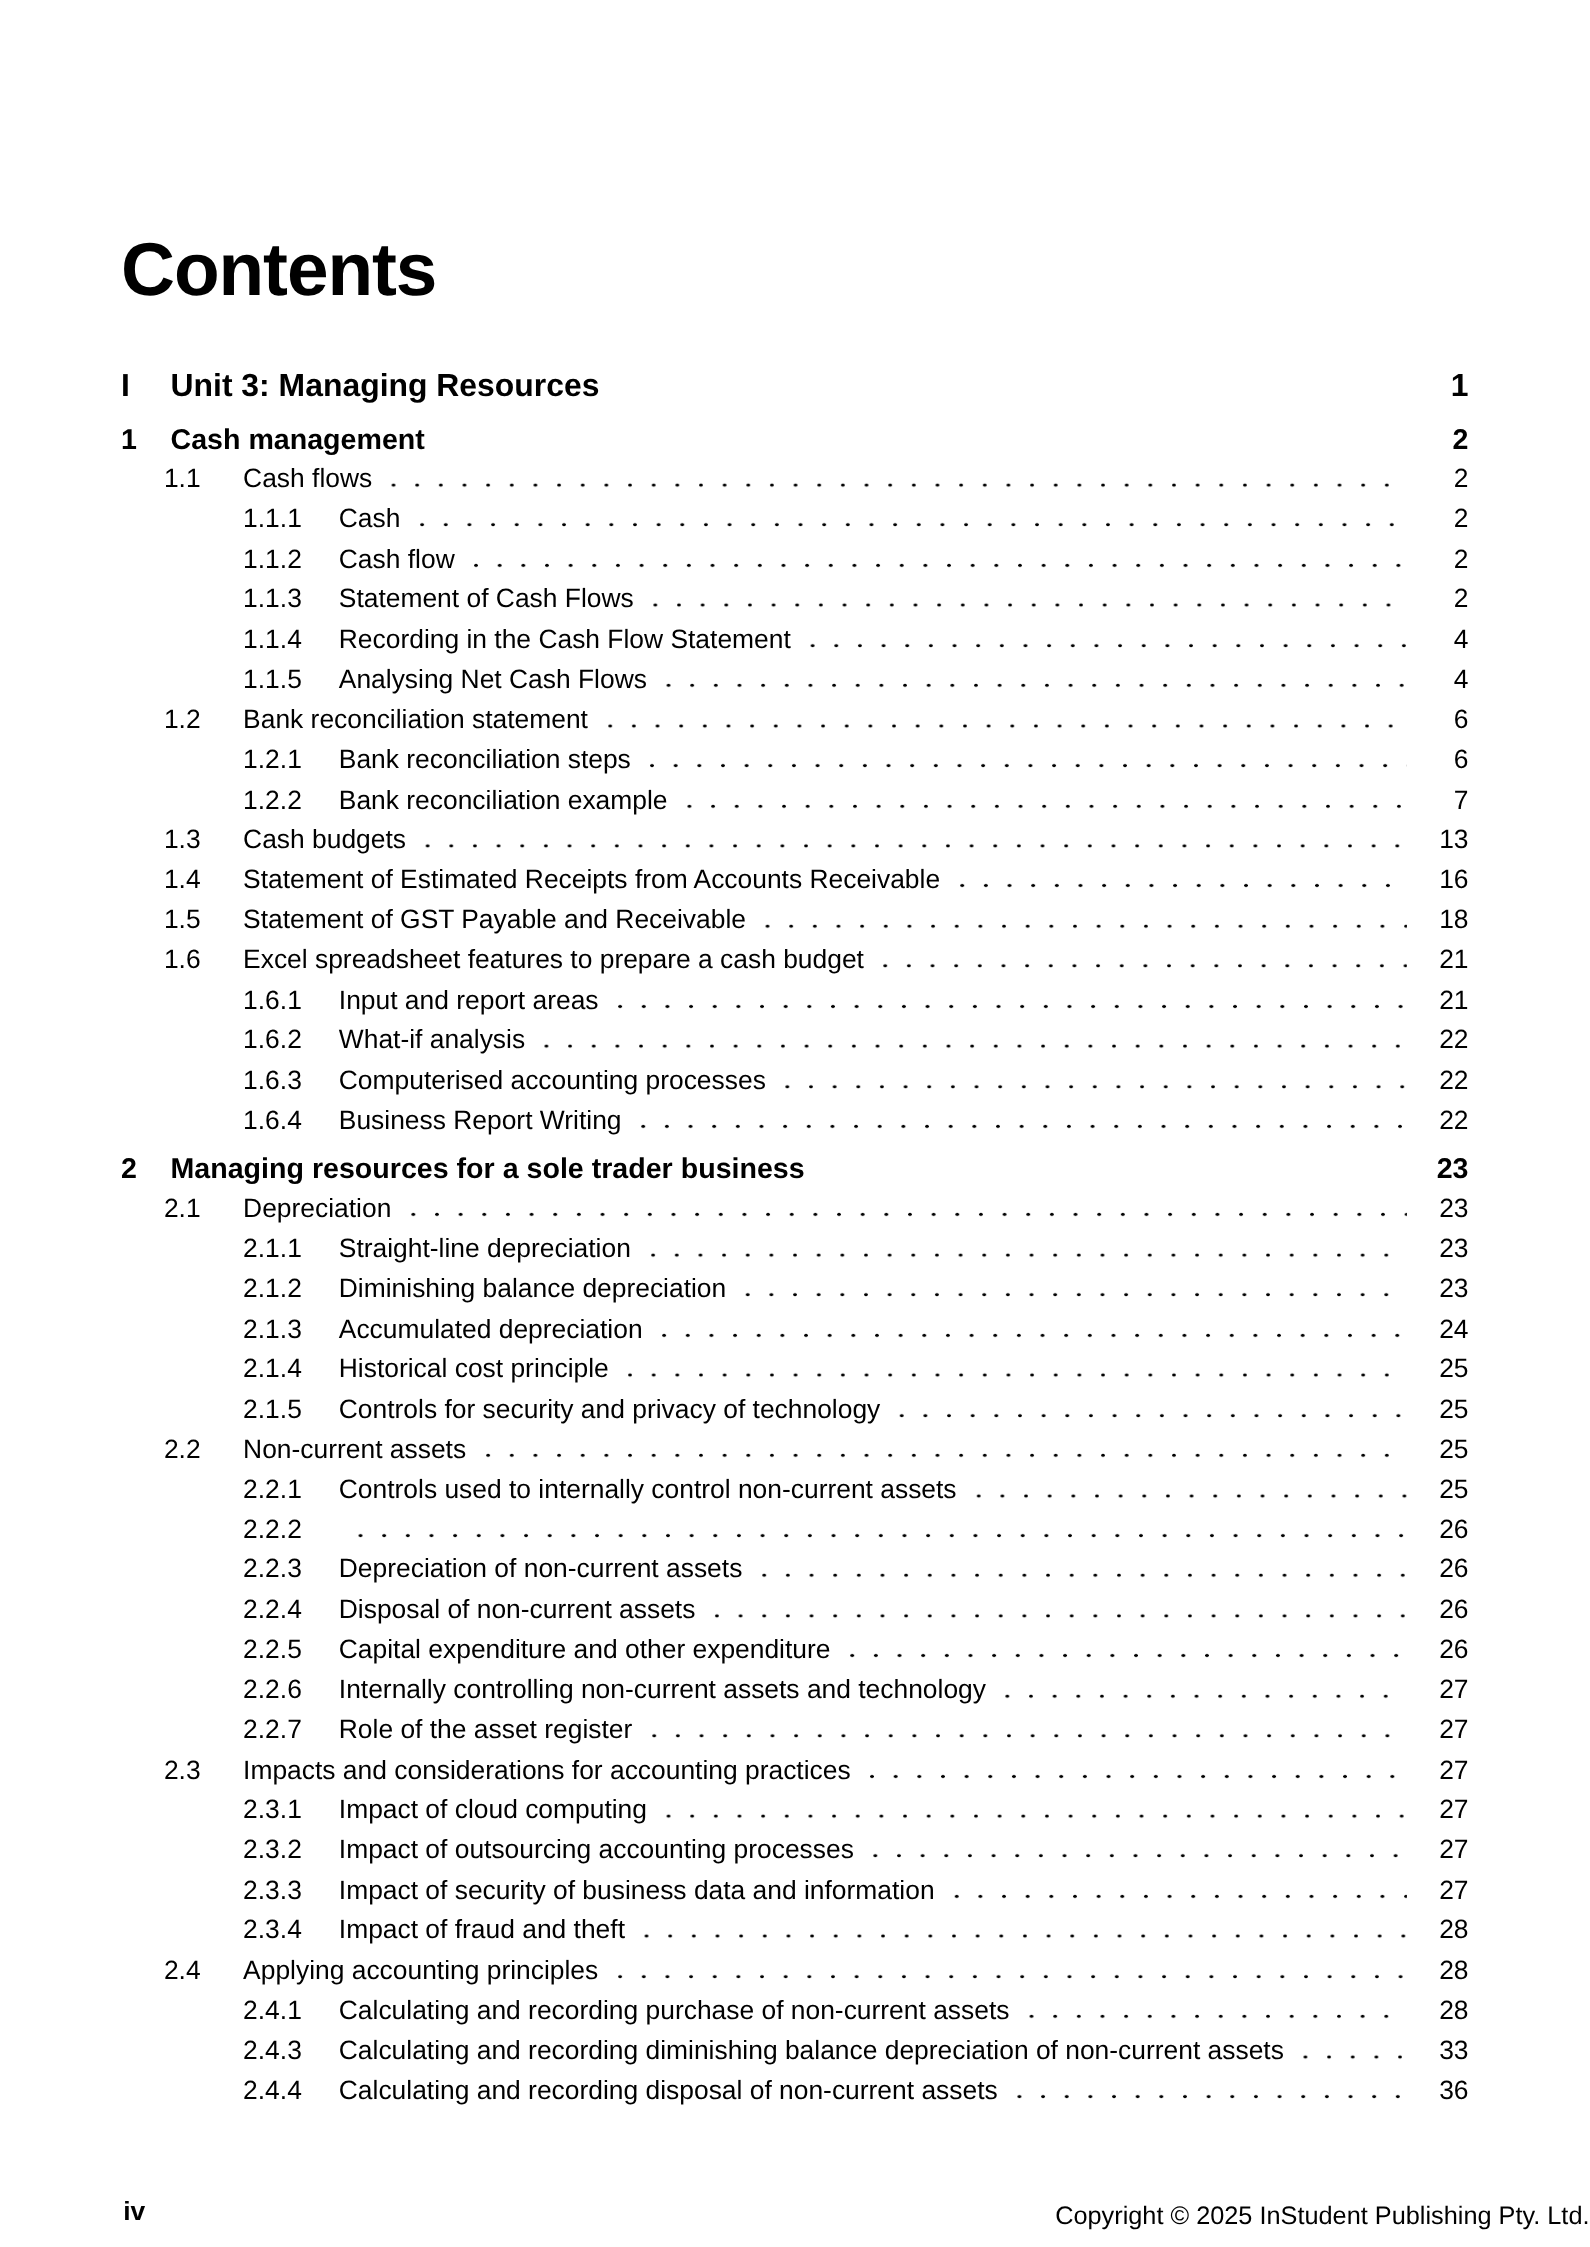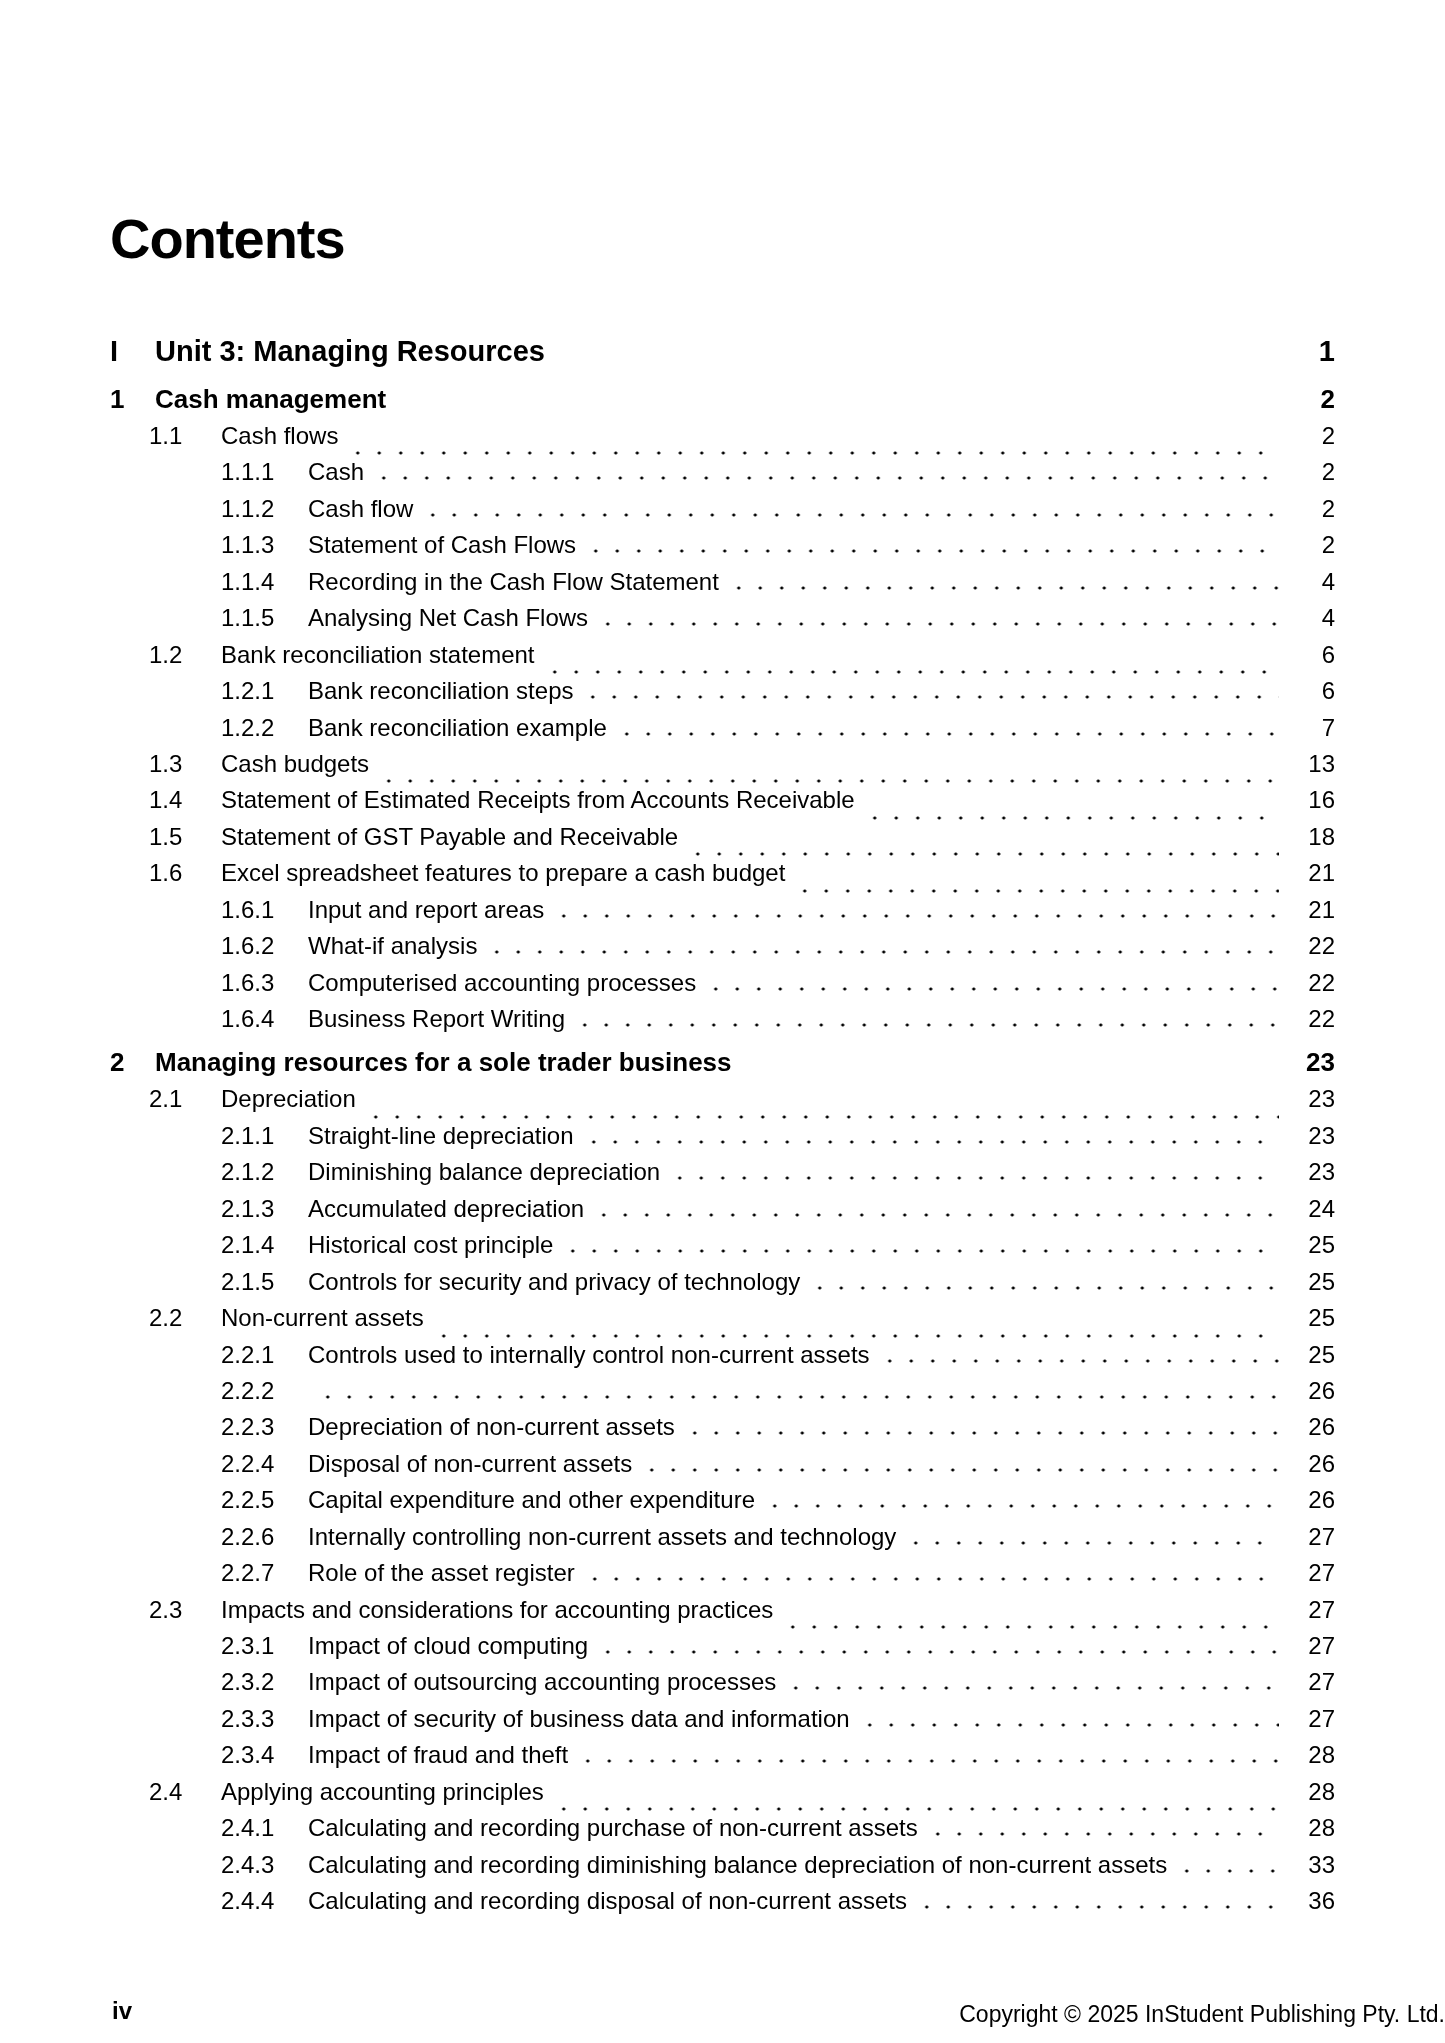--- a/index.html
+++ b/index.html
@@ -9,21 +9,21 @@
     color:#000000;
     font-family:"Liberation Sans","DejaVu Sans",sans-serif;
     position:relative;
   }
   .page { position:absolute; inset:0; background:#ffffff; }
 
   .doc-title {
     position:absolute;
     left:110px;
     top:211px;
-    font-size:56px;
+    font-size:68px;
     font-weight:700;
     line-height:1;
     letter-spacing:-1px;
   }
 
   .toc {
     position:absolute;
     left:110px;
     top:328px;
     width:1225px;
@@ -40,21 +40,21 @@
   .level-chapter {
     height:37px; line-height:37px;
     font-size:26px; font-weight:700;
     margin-top:7px;
   }
   .level-section, .level-subsection {
     height:36.45px; line-height:36.45px;
     font-size:24px; font-weight:400;
   }
   .level-part  .num, .level-chapter .num { width:45px; flex:0 0 45px; }
-  .level-section { padding-left:39px;align-items:flex-end; }
+  .level-section { padding-left:39px; }
   .level-section .num { width:72px; flex:0 0 72px; }
   .level-subsection { padding-left:111px; }
   .level-subsection .num { width:87px; flex:0 0 87px; }
 
   .title { flex:0 0 auto; }
 
   .leader {
     flex:1 1 auto;
     height:4px;
     margin:0 4px -1px 9px;

